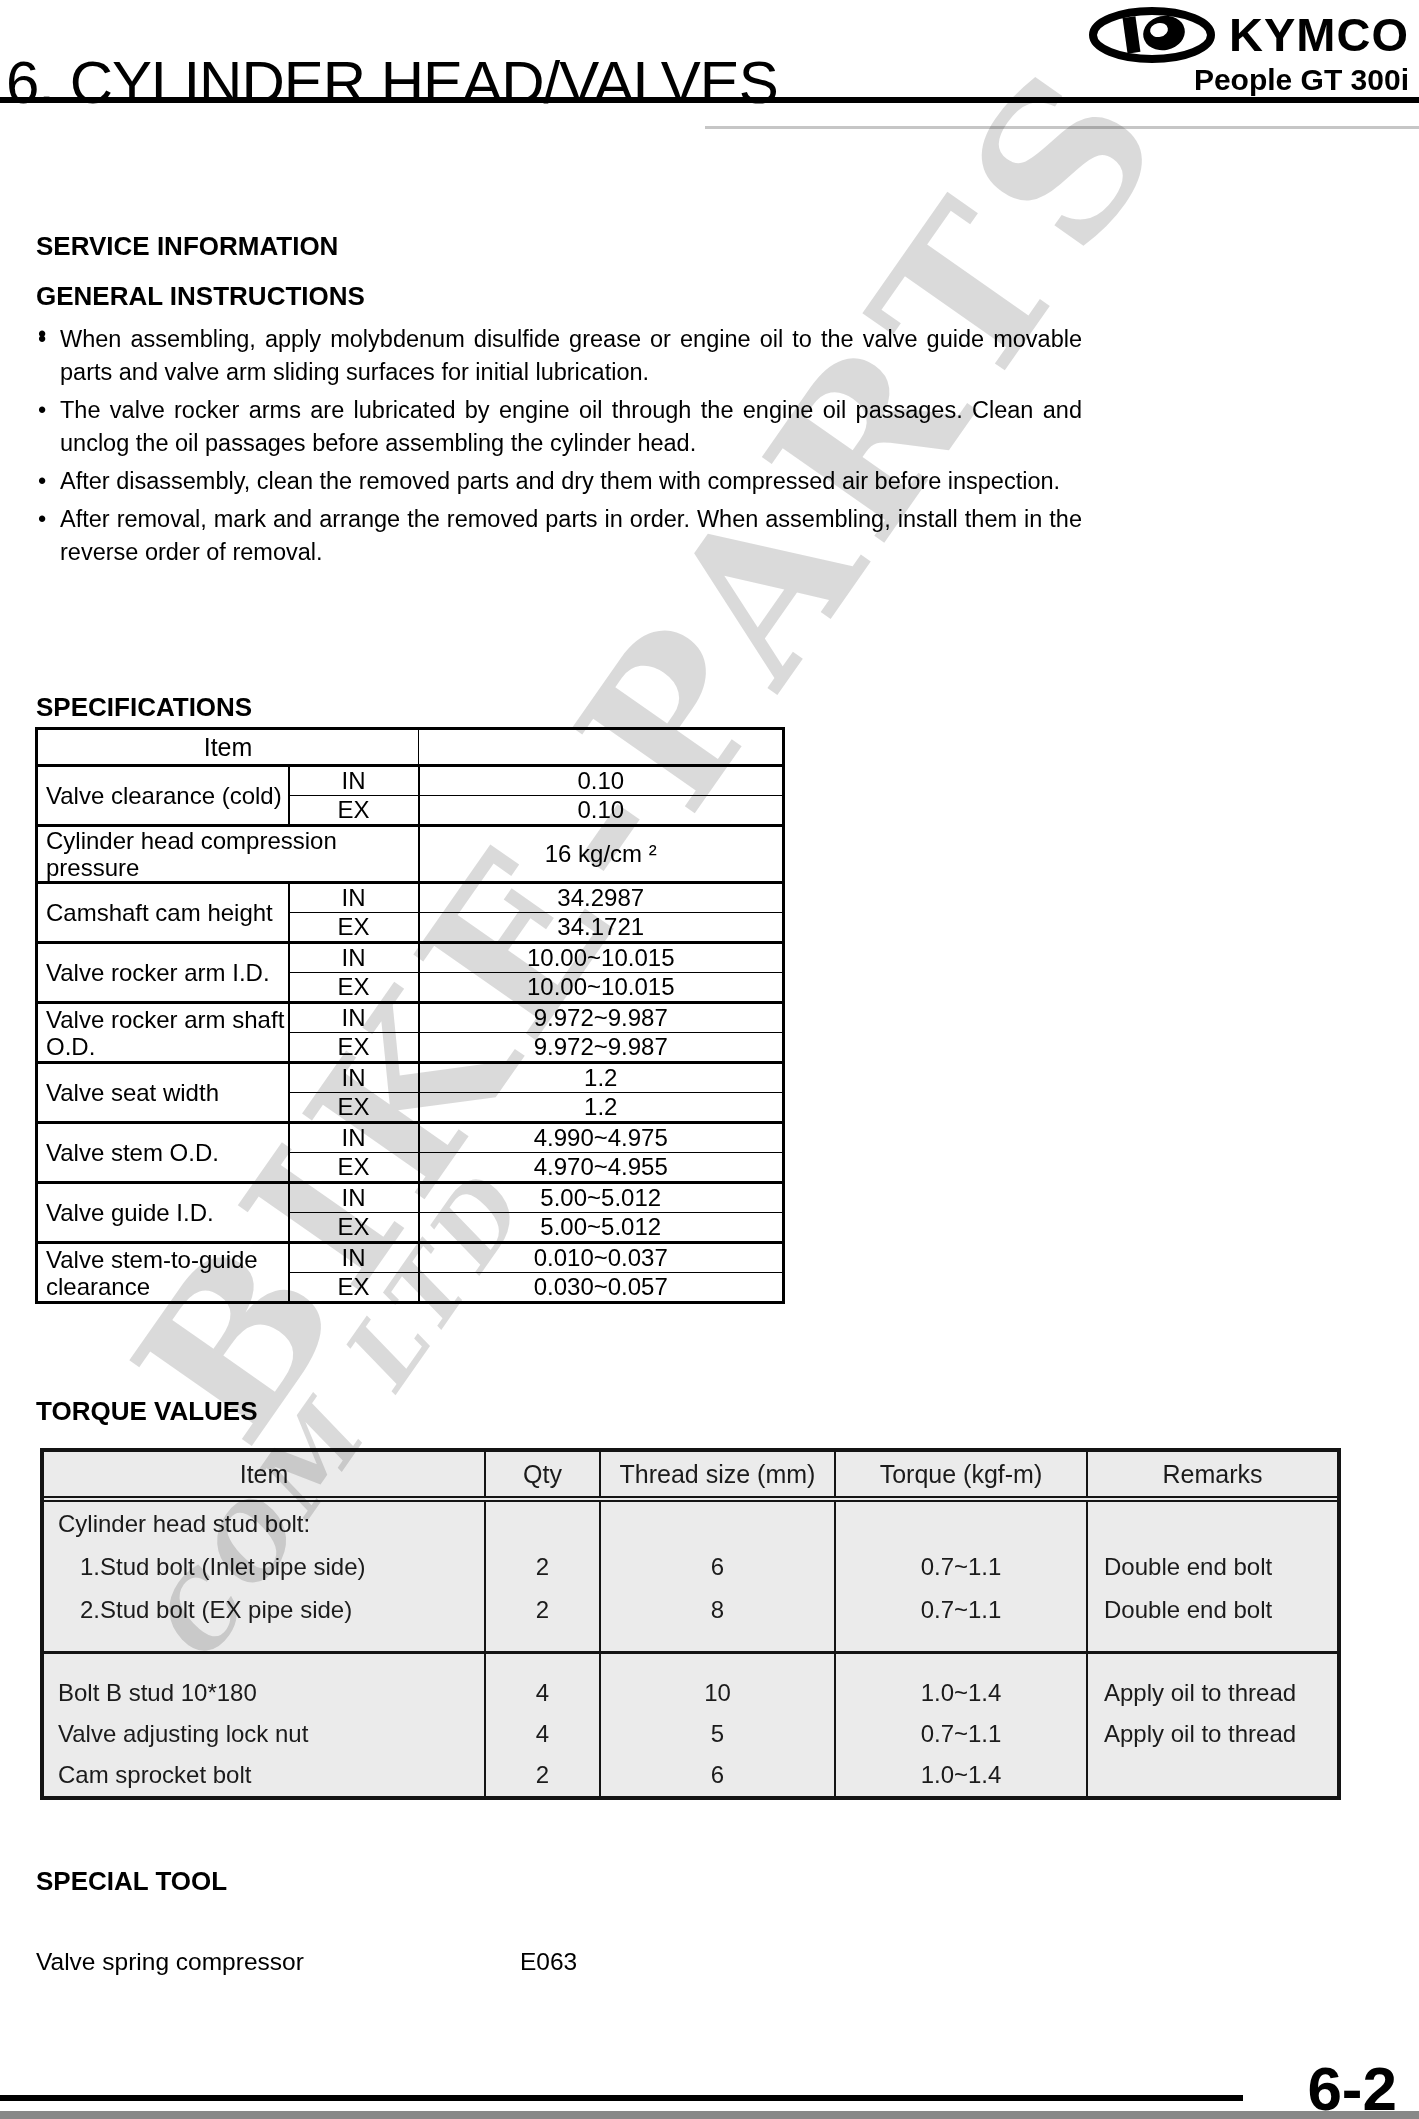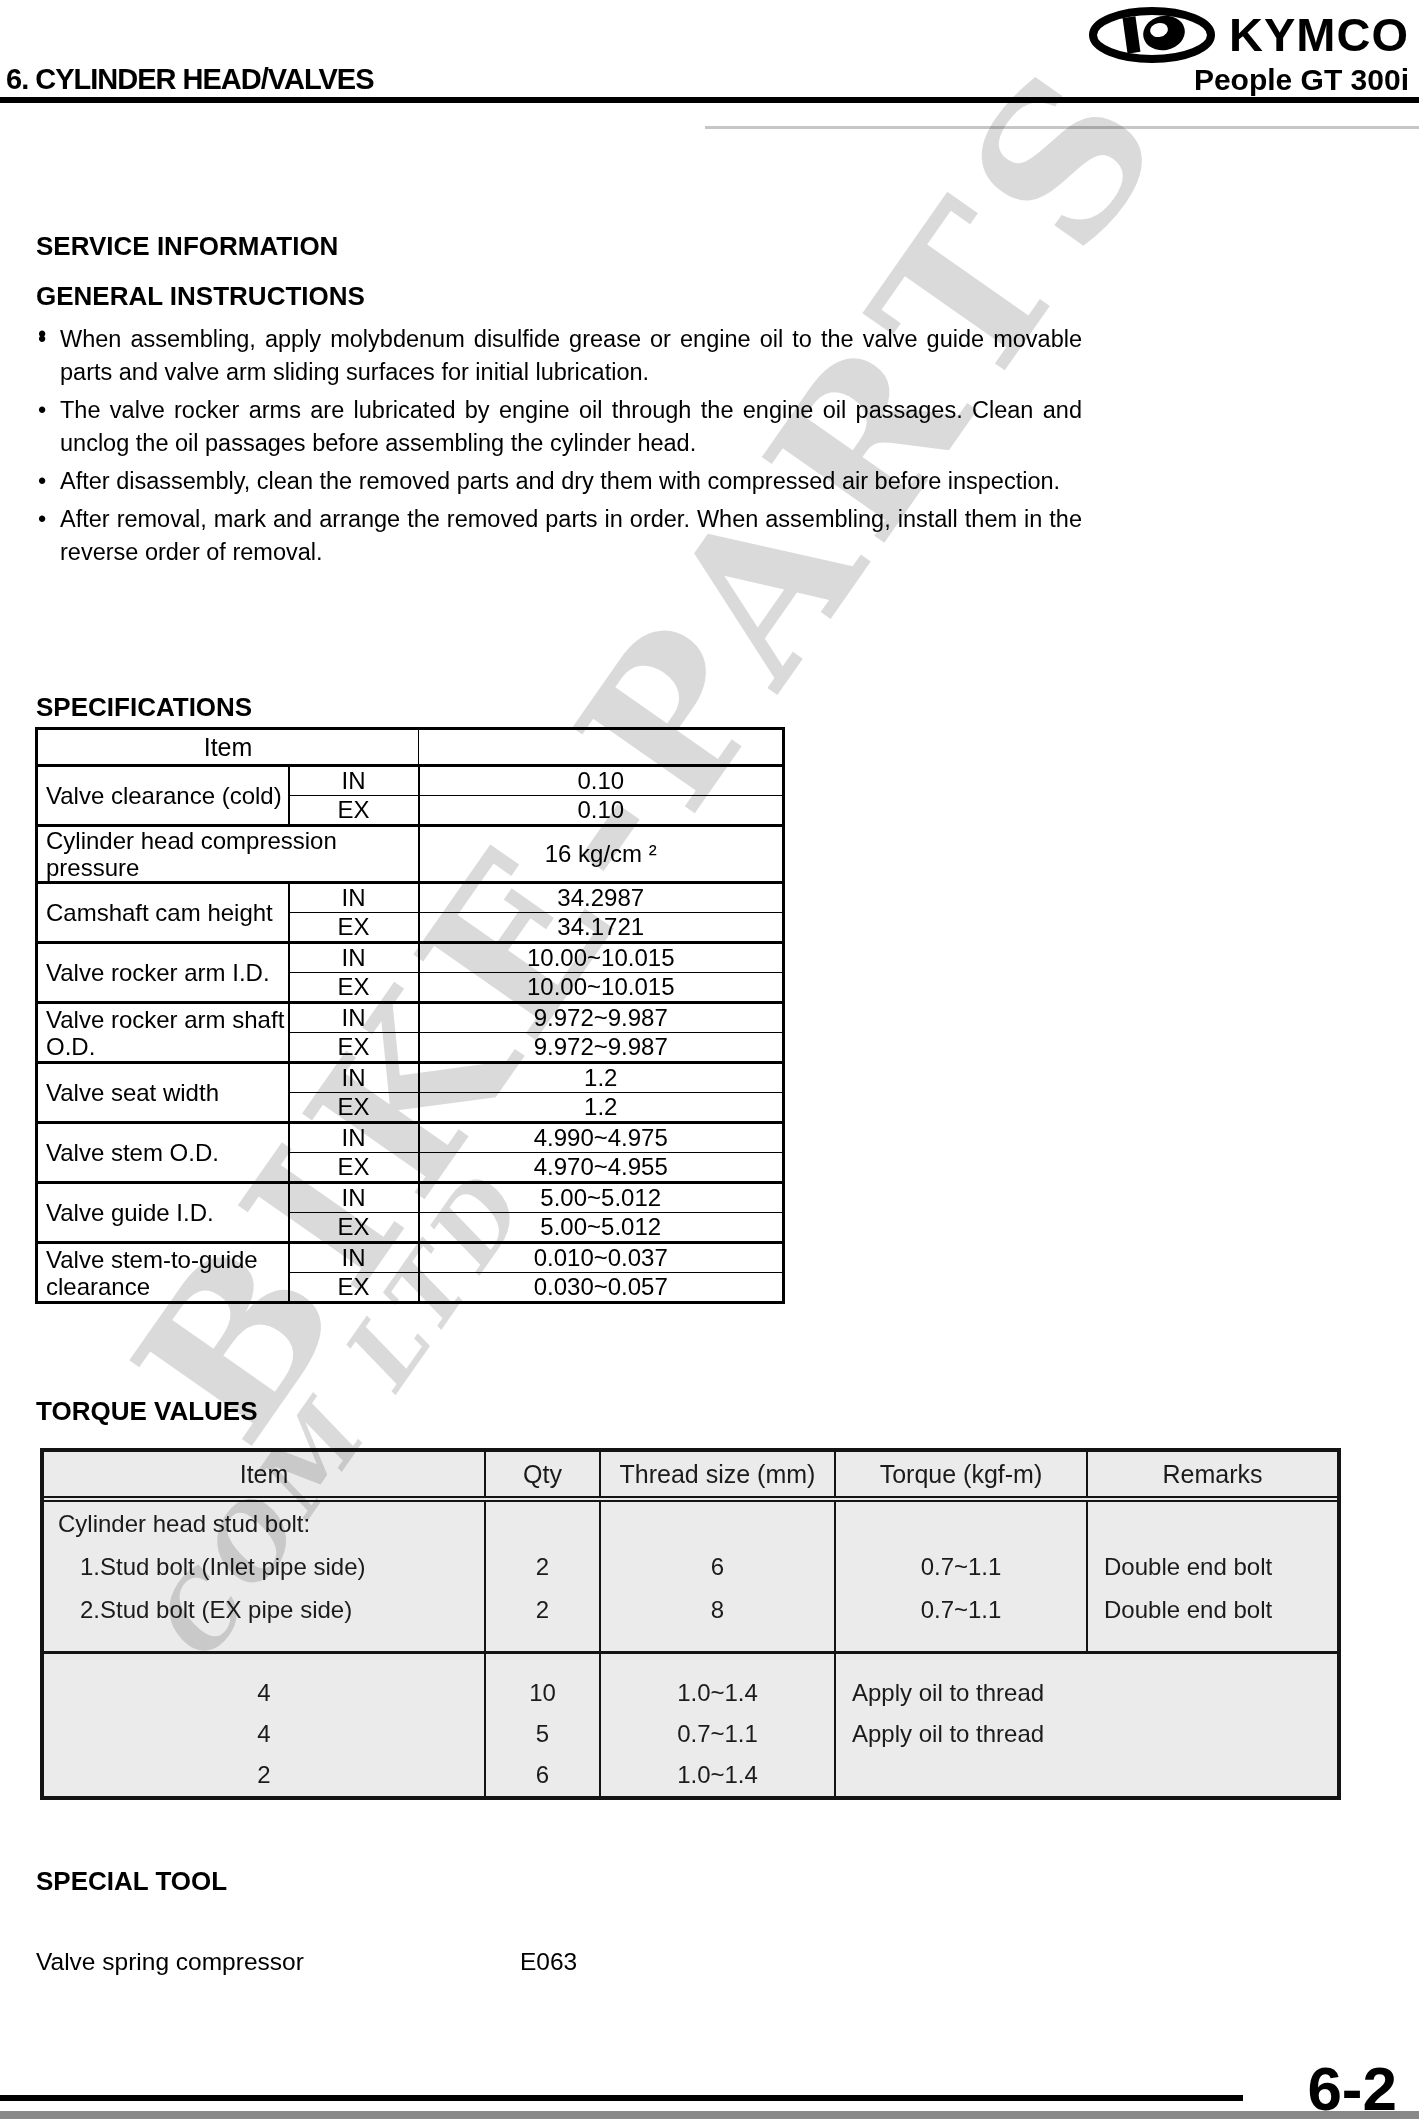--- a/index.html
+++ b/index.html
@@ -17,21 +17,21 @@
     mix-blend-mode:multiply; text-align:center;
   }
   .wm-main { font-size:205px; letter-spacing:16px; width:1300px; left:-90px; top:760px; transform:rotate(-55deg); }
   .wm-sub  { font-size:95px; font-style:italic; letter-spacing:8px; width:520px; left:70px; top:1375px; transform:rotate(-55deg); }
 
   
   .brand { position:absolute; top:6px; right:10px; display:flex; align-items:center; gap:12px; z-index:1; }
   .emblem svg { display:block; }
   .brand-name { font-size:47px; font-weight:bold; letter-spacing:1px; line-height:56px; }
   .model { position:absolute; top:63px; right:10px; font-size:30px; font-weight:bold; z-index:1; }
-  .page-title { position:absolute; top:63px; left:6px; margin:0; font-size:29px; font-weight:bold; letter-spacing:-1px; z-index:1; }
+  .page-title { position:absolute; top:48px; left:6px; margin:0; font-size:60px; font-weight:normal; letter-spacing:-1px; z-index:1; }
   .top-rule { position:absolute; top:97px; left:0; width:1419px; height:6px; background:#000; z-index:1; }
   .top-rule-gray { position:absolute; top:126px; left:705px; width:714px; height:3px; background:#c6c6c6; z-index:1; }
 
   
   .sec-h { position:absolute; left:36px; margin:0; font-size:26px; font-weight:bold; z-index:1; }
   .h-service { top:231px; }
   .h-general { top:281px; }
   .h-specs   { top:692px; }
   .h-torque  { top:1396px; }
   .h-special { top:1866px; }
@@ -271,20 +271,25 @@
         <div class="t-line">0.7~1.1</div>
       </div>
       <div class="t-cell t-remarks">
         <div class="t-line"></div>
         <div class="t-line">Double end bolt</div>
         <div class="t-line">Double end bolt</div>
       </div>
     </div>
 
     <div class="t-row t-g2">
+      <div class="t-cell t-item">
+        <div class="t-line">Bolt B stud 10*180</div>
+        <div class="t-line">Valve adjusting lock nut</div>
+        <div class="t-line">Cam sprocket bolt</div>
+      </div>
       <div class="t-cell t-num">
         <div class="t-line">4</div>
         <div class="t-line">4</div>
         <div class="t-line">2</div>
       </div>
       <div class="t-cell t-num">
         <div class="t-line">10</div>
         <div class="t-line">5</div>
         <div class="t-line">6</div>
       </div>

